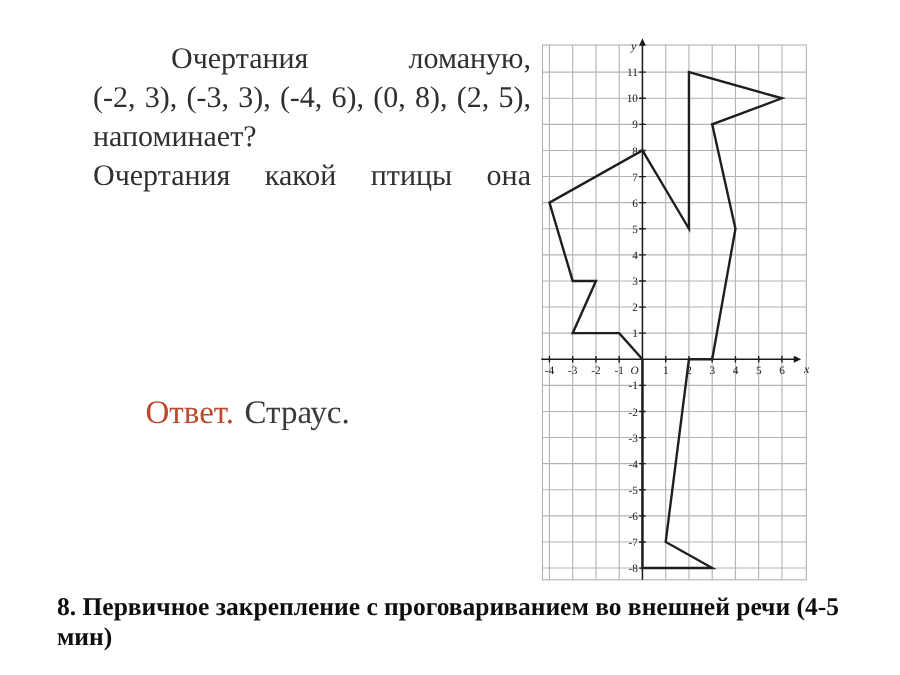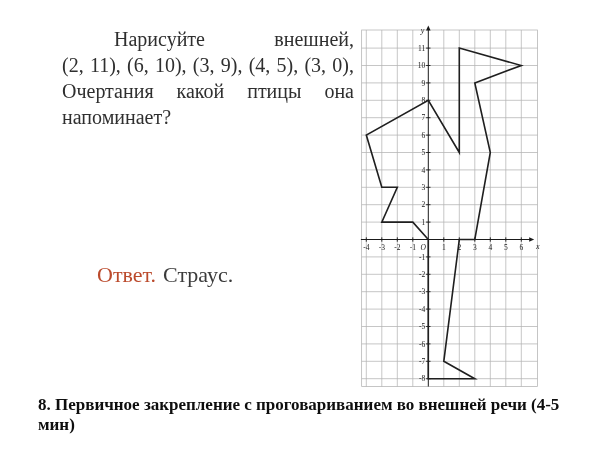--- a/index.html
+++ b/index.html
@@ -21,24 +21,24 @@
     position:absolute;left:38px;top:395px;width:540px;
     font-size:17px;font-weight:bold;color:#0e0e0e;
   }
   .chart{position:absolute;left:357px;top:22px;}
   svg text{font-family:"Liberation Serif", serif;}
 </style>
 </head>
 <body>
 
 <div class="problem" id="problem">
-    <div class="pline indent">Нарисуйте внешней,</div>
-    <div class="pline">(2, 11), (6, 10), (3, 9), (4, 5), (3, 0),</div>
+    <div class="pline indent">Очертания ломаную,</div>
+    <div class="pline">(-2, 3), (-3, 3), (-4, 6), (0, 8), (2, 5),</div>
+    <div class="pline noj">напоминает?</div>
     <div class="pline">Очертания какой птицы она</div>
-    <div class="pline noj">напоминает?</div>
   </div>
 
 <div class="answer">
   <span class="lbl" style="color: rgb(187, 74, 44); text-align: right;">Ответ.</span><span class="val" style="color: rgb(59, 59, 59);">Страус.</span>
 </div>
 
 <svg class="chart" id="chart" width="186" height="366" viewBox="0 0 186 366">
     <g>
       <rect x="4.649999999999997" y="8.004000000000014" width="175.92499999999998" height="356.52599999999995" fill="none" stroke="#b3b3b3" stroke-width="0.75"></rect>
       <line x1="9.299999999999994" y1="8.004000000000014" x2="9.299999999999994" y2="364.53" stroke="#b3b3b3" stroke-width="0.75"></line>

